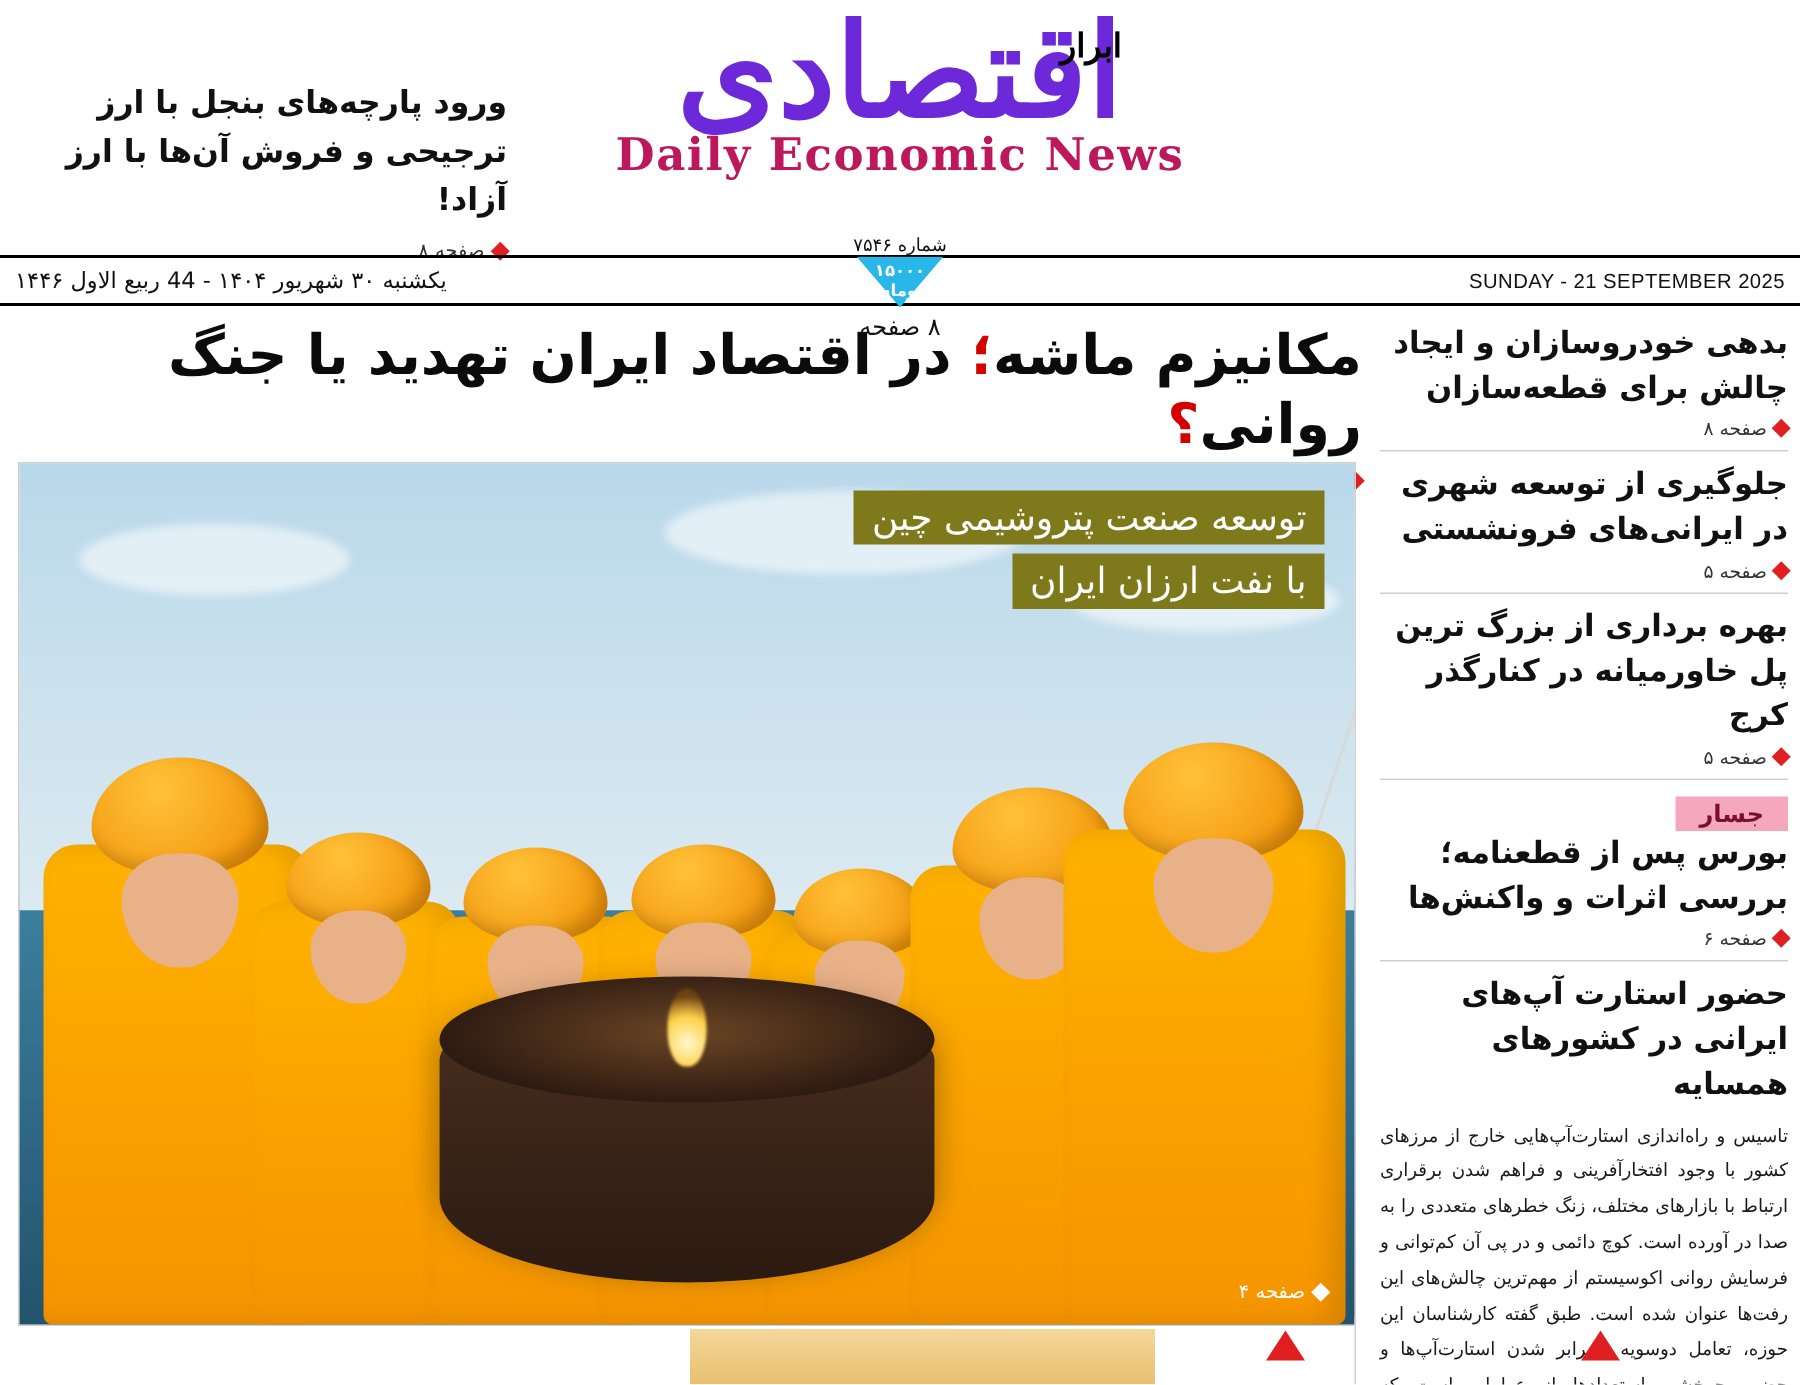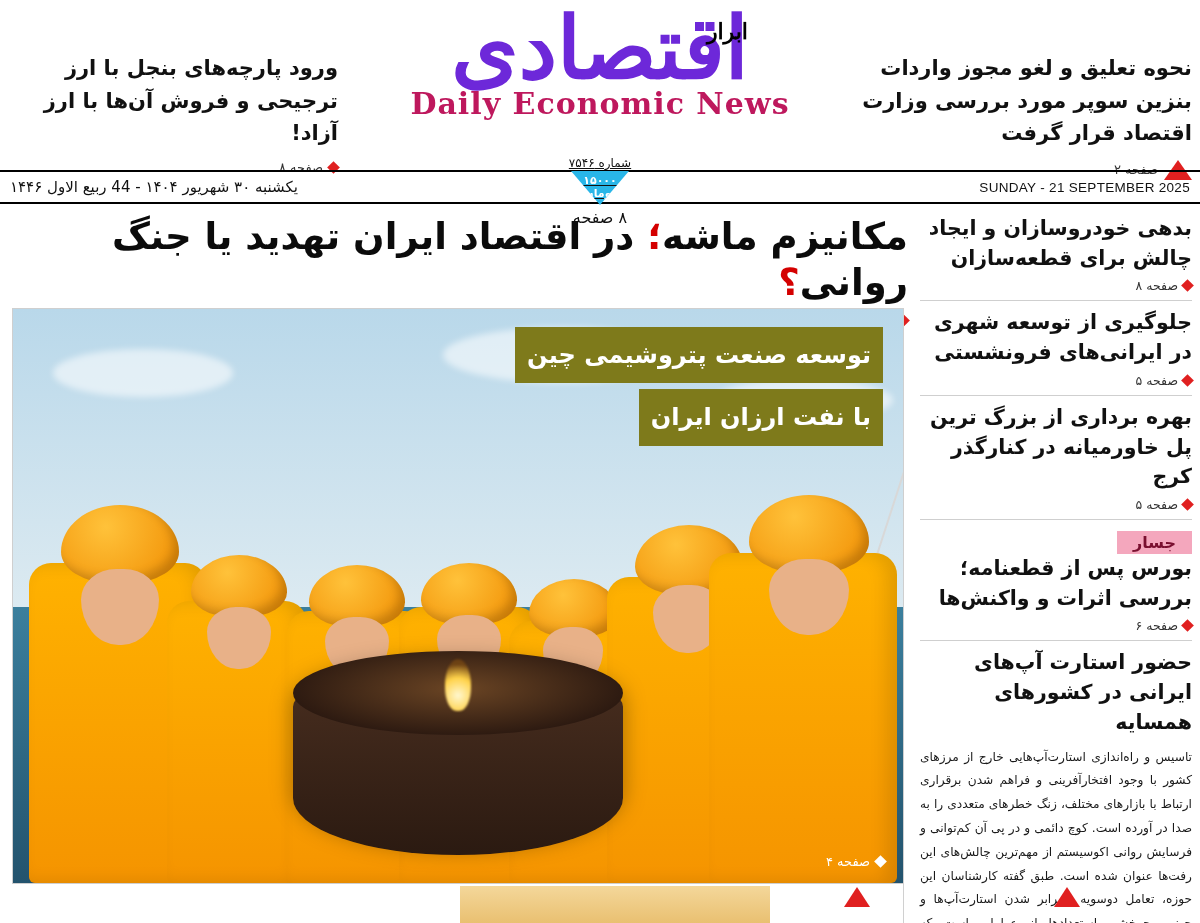--- a/index.html
+++ b/index.html
@@ -60,21 +60,21 @@
   .datebar{
     position:absolute;top:170px;left:0;width:1200px;height:34px;
     border-top:2px solid #000;border-bottom:2px solid #000;
     display:flex;align-items:center;justify-content:space-between;
     padding:0 10px;box-sizing:border-box;font-size:13.5px;
   }
   .date-en{direction:ltr;font-family:"Liberation Sans",sans-serif;letter-spacing:.3px;}
   .date-fa{direction:rtl;font-size:15px;}
   .stamp{
     position:absolute;left:50%;transform:translateX(-50%);top:-16px;
-    width:74px;text-align:center;text-decoration:underline;
+    width:74px;text-align:center;
   }
   .stamp .num{font-size:12px;color:#111;margin-bottom:1px;}
   .stamp .badge{
     width:58px;height:34px;margin:0 auto;background:#29b6e8;color:#fff;
     clip-path:polygon(0 0,100% 0,50% 100%);
     font-size:11px;font-weight:bold;padding-top:4px;box-sizing:border-box;line-height:1.15;
   }
   .stamp-pages-abs{position:absolute;left:50%;transform:translateX(-50%);top:36px;font-size:16px;}
 
   
@@ -100,22 +100,22 @@
   }
   .sea{position:absolute;left:0;right:0;top:52%;bottom:0;background:linear-gradient(#3b7f9d,#23536d);}
   .sky{position:absolute;left:0;right:0;top:0;height:52%;background:linear-gradient(#b9d8ea,#dceaf1);}
   .cloud{position:absolute;background:rgba(255,255,255,.55);border-radius:50%;filter:blur(3px);}
 
   .photo-caption{
     position:absolute;right:20px;top:18px;text-align:right;direction:rtl;
     z-index:6;
   }
   .photo-caption span{
-    display:inline-block;background:#7e7a1b;color:#fff;font-weight:bold;font-size:24px;
-    padding:12px 12px;margin-bottom:6px;line-height:1.35;
+    display:inline-block;background:#7e7a1b;color:#fff;font-weight:normal;font-size:24px;
+    padding:2px 12px;margin-bottom:6px;line-height:1.35;
   }
   .photo-pagetag{
     position:absolute;right:18px;bottom:14px;z-index:6;color:#fff;font-size:13px;
     display:flex;align-items:center;gap:6px;direction:rtl;
   }
   .photo-pagetag .diamond{background:#fff;}
 
   
   .worker{position:absolute;bottom:0;}
   .helmet{
@@ -173,27 +173,20 @@
   .btri{width:0;height:0;border-left:13px solid transparent;border-right:13px solid transparent;border-bottom:20px solid #e02020;position:absolute;top:9px;}
   .rule-v{position:absolute;background:#d0d0d0;width:1px;}
 </style>
 </head>
 <body>
 
 <div class="page">
 
   <div class="masthead">
 
-    <div class="head-left">
-      <div class="head-teaser">نحوه تعلیق و لغو مجوز واردات بنزین سوپر مورد بررسی وزارت اقتصاد قرار گرفت</div>
-      <div class="pagetag">
-        <span class="tri-red big"></span>
-        <span>صفحه ۲</span>
-      </div>
-    </div>
 
     <div class="logo-wrap">
       <div style="position:relative;">
         <div class="logo-main">اقتصادی</div>
         <div class="logo-small">ابرار</div>
       </div>
       <div class="logo-en">Daily Economic News</div>
     </div>
 
     <div class="head-right">

